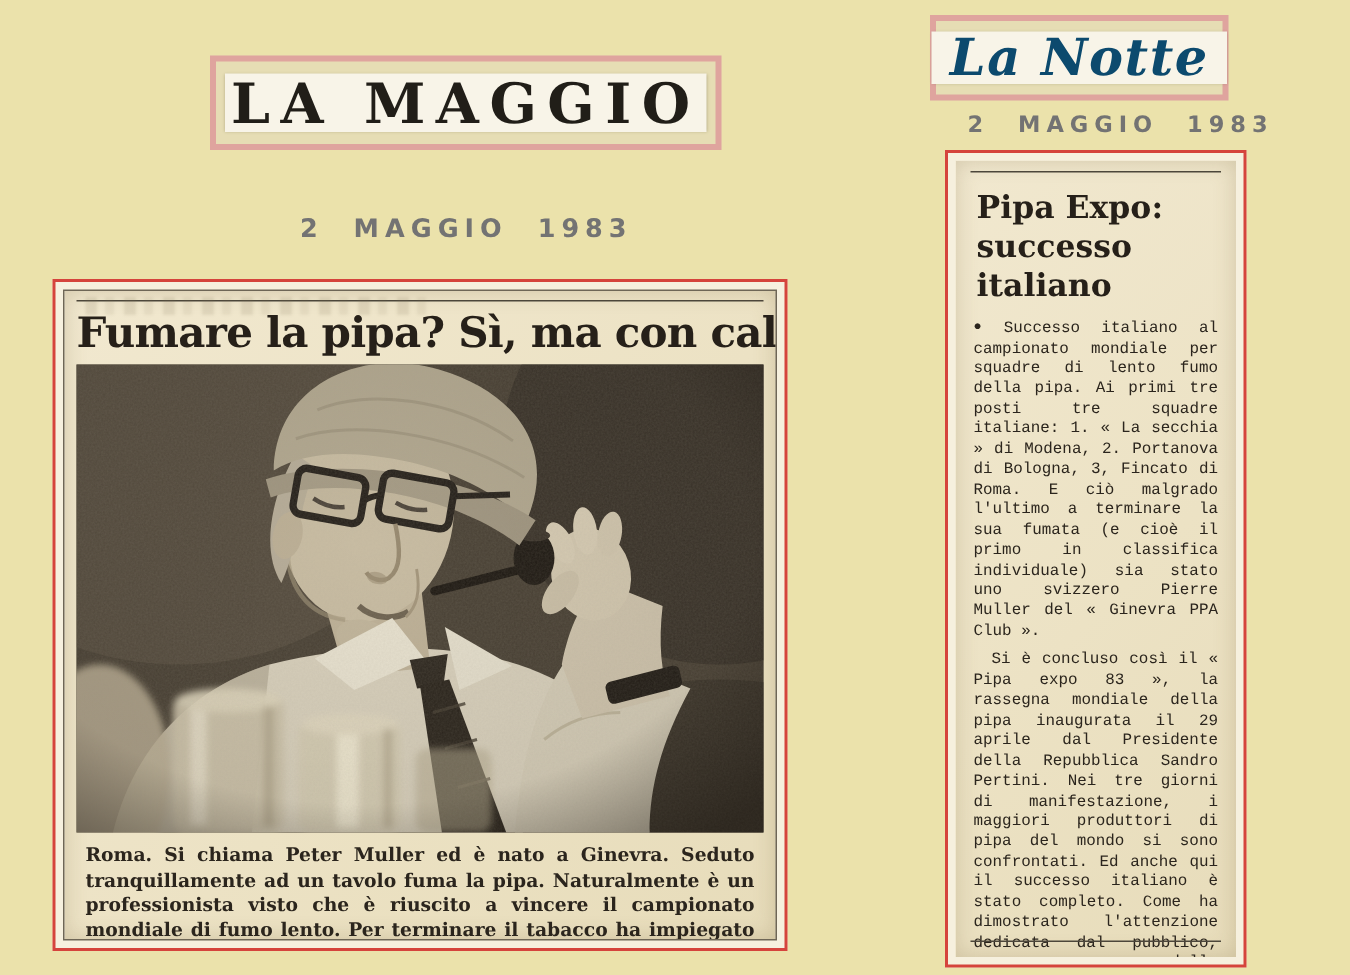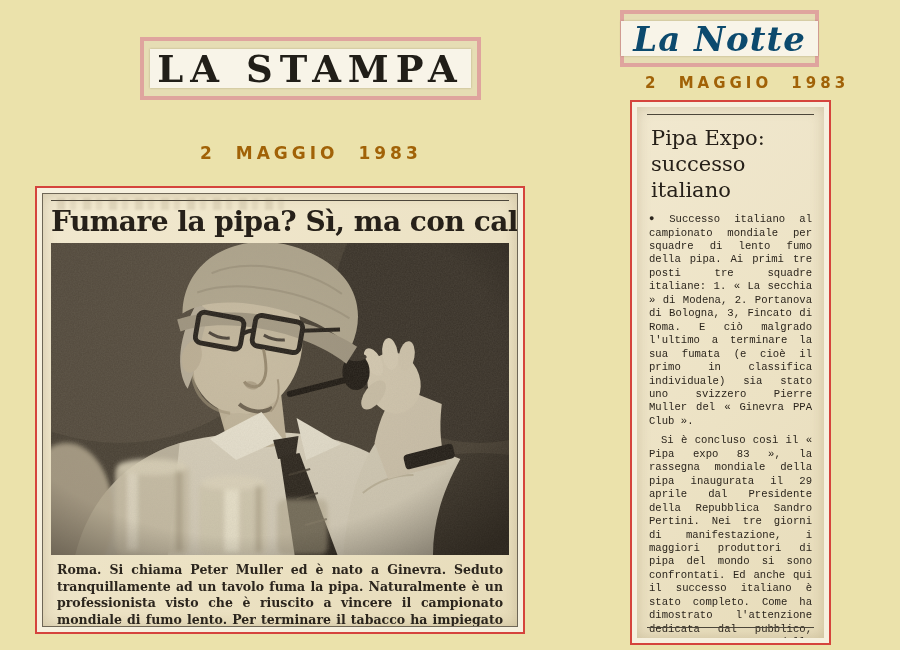--- a/index.html
+++ b/index.html
@@ -21,21 +21,21 @@
   .mast-stampa{left:140px; top:37px; width:341px; height:63px;}
   .mast-stampa .masthead-inner span{
     font-weight:700; font-size:37px; letter-spacing:7px; color:#211e18; white-space:nowrap;
   }
   .mast-notte{left:620px; top:10px; width:199px; height:57px;}
   .mast-notte .masthead-inner span{
     font-weight:700; font-style:italic; font-size:34px; letter-spacing:1px; color:#0c4a6e; white-space:nowrap;
   }
   
   .date-stamp{
-    position:absolute; color:#a16207; font-family:"DejaVu Sans","Liberation Sans",sans-serif;
+    position:absolute; color:#737373; font-family:"DejaVu Sans","Liberation Sans",sans-serif;
     font-weight:700; letter-spacing:4px; word-spacing:10px; text-align:left; white-space:nowrap;
   }
   .date-left{left:200px; top:143px; width:190px; font-size:17px;}
   .date-right{left:645px; top:74px; width:155px; font-size:15px;}
   
   .clipping{
     position:absolute; border:2px solid #d5443c; background:#f6f0de;
     box-sizing:border-box; padding:5px;
   }
   .clip-left{left:35px; top:186px; width:490px; height:448px;}
@@ -63,37 +63,37 @@
   .photo{position:relative; width:100%; height:312px; background:#463e33;}
   .photo svg{display:block; width:100%; height:100%;}
   .caption{
     margin-top:4px; padding:3px 6px 2px;
     font-size:12.5px; line-height:1.32; color:#2b251d; text-align:justify;
   }
   .caption .cap-main{font-weight:700;}
   
   .col-title{
     margin:10px 0 10px 2px; width:132px;
-    font-weight:400; font-size:21px; line-height:1.24; color:#262019;
+    font-weight:700; font-size:21px; line-height:1.24; color:#262019;
   }
   .col-body{color:#2b251d; font-size:10.6px; line-height:1.27; text-align:justify;}
   .col-body p{margin:0 0 6px;font-family:Liberation Mono, monospace;}
   .col-body .bullet{font-size:9px; margin-right:7px; position:relative; top:-1px;}
   .col-body .p-indent{text-indent:12px;}
   .rule-bottom{position:absolute; left:10px; right:10px; bottom:10px;}
   .rule-top-right{margin:0 -2px 0;}
 </style>
 </head>
 <body>
 
 <div class="page">
 
   <div class="masthead mast-stampa">
     <div class="masthead-inner">
-      <span>LA STAMPA</span>
+      <span>LA MAGGIO</span>
     </div>
   </div>
 
   <div class="date-stamp date-left">2 MAGGIO 1983</div>
 
   <div class="clipping clip-left">
     <div class="paper paper-left">
       <div class="bleed"></div>
       <div class="hrule"></div>
       <h1 class="headline">Fumare la pipa? Sì, ma con calma</h1>

